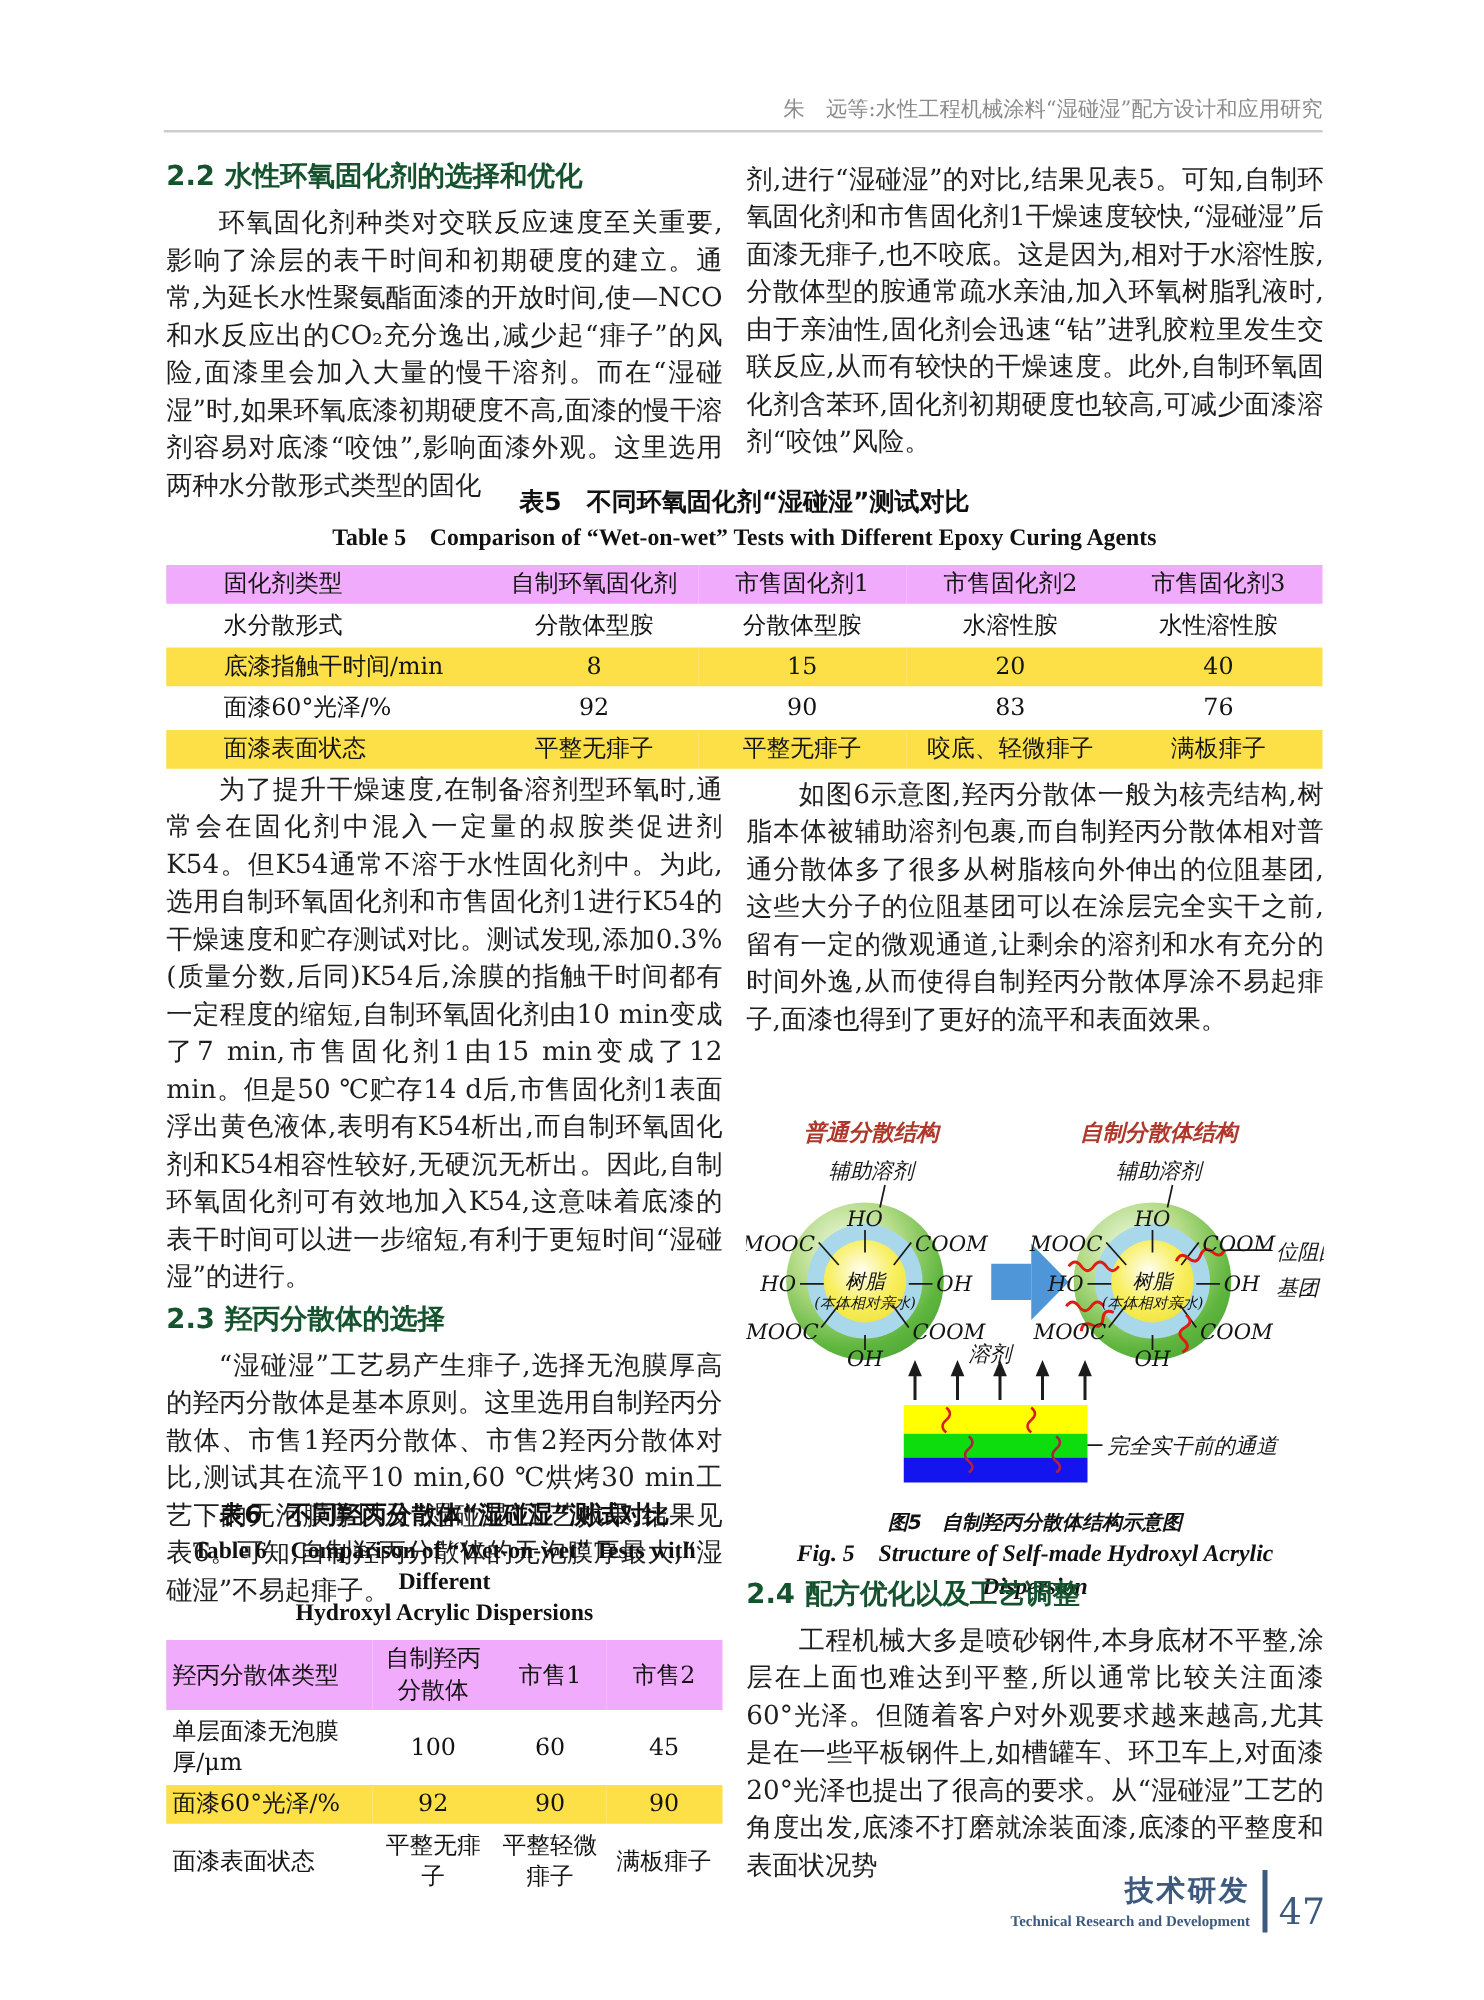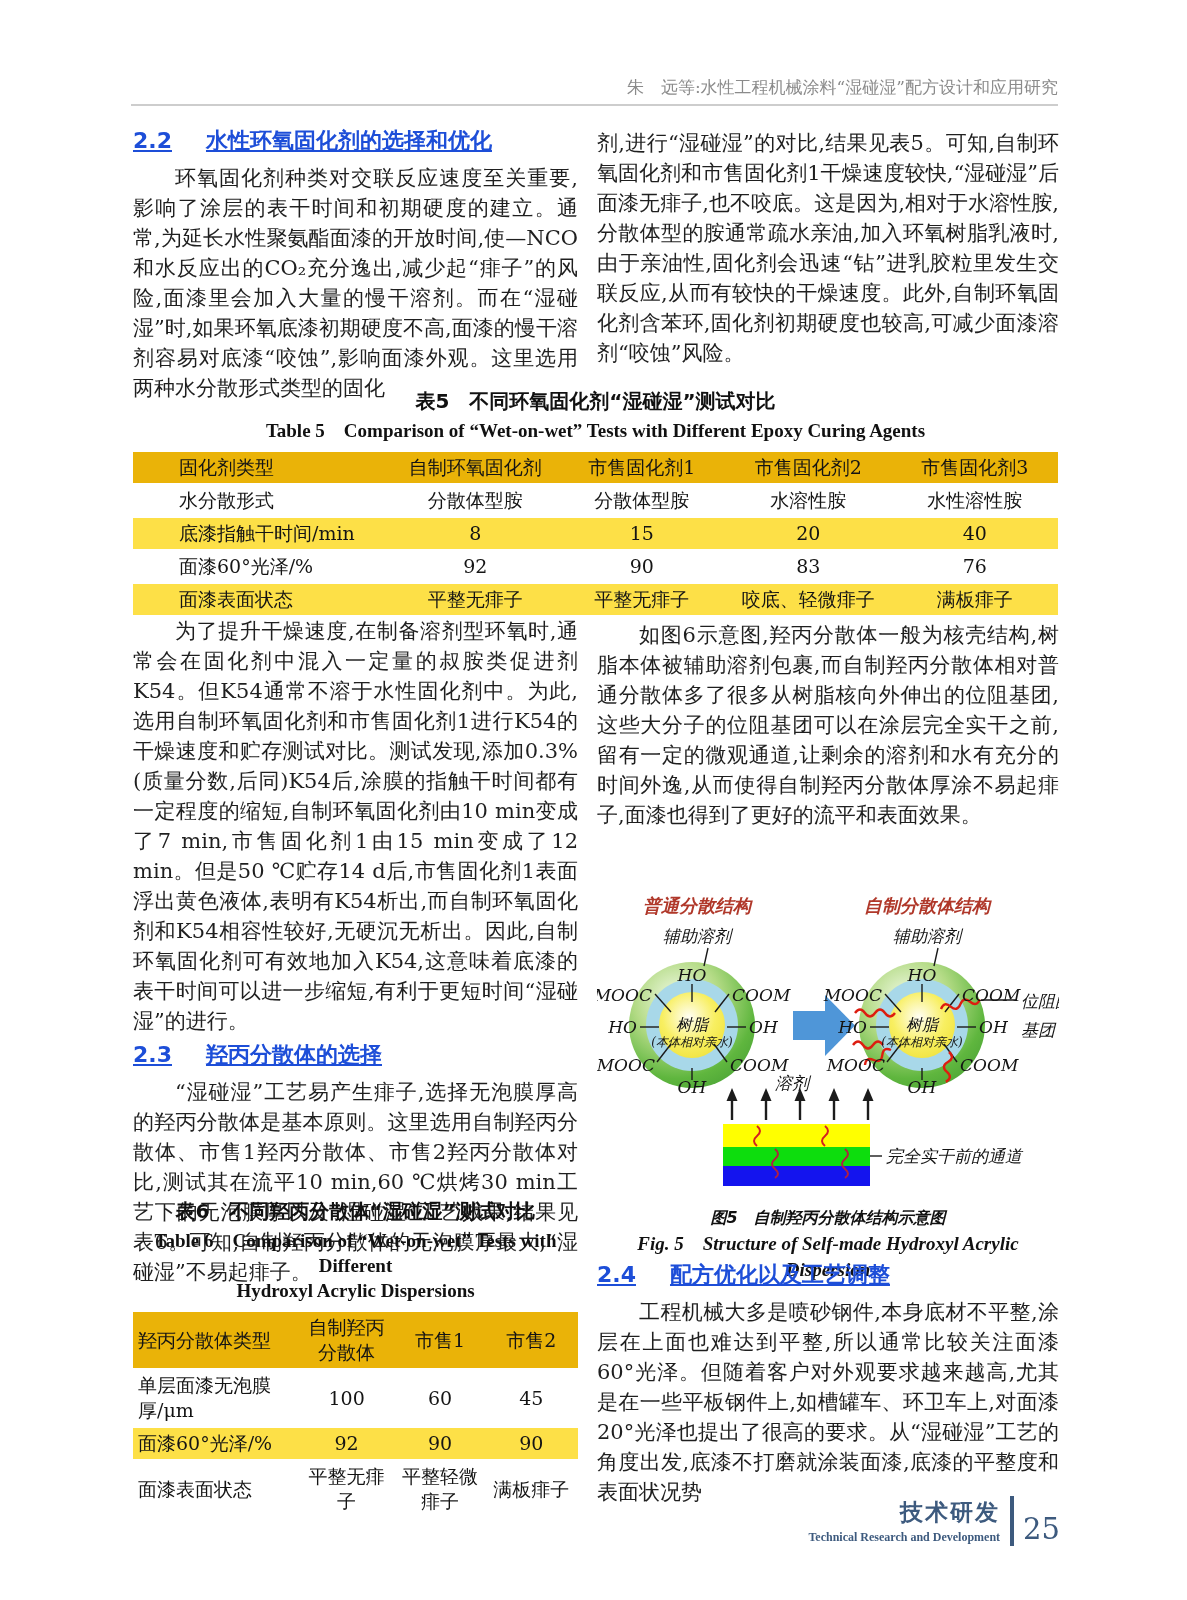--- a/index.html
+++ b/index.html
@@ -13,35 +13,35 @@
   .block { position:absolute; }
   #b-s22    { left:133px; top:126px;  width:445px; }
   #b-rtop   { left:597px; top:128px;  width:462px; }
   #b-table5 { left:133px; top:388px;  width:925px; }
   #b-lmid   { left:133px; top:616px;  width:445px; }
   #b-table6 { left:133px; top:1198px; width:445px; }
   #b-rmid   { left:597px; top:620px;  width:462px; }
   #b-fig    { left:597px; top:892px;  width:462px;font-style:italic; }
   #b-s24    { left:597px; top:1260px; width:462px; }
 
-  .sec-heading { display:flex; gap:34px; align-items:baseline; margin:0 0 7px 0;
-                 font-family:"DejaVu Sans", sans-serif; font-weight:bold; font-size:22px; color:#1d4ed8;text-decoration:underline; }
+  .sec-heading { display:flex; gap:8px; align-items:baseline; margin:0 0 7px 0;
+                 font-family:"DejaVu Sans", sans-serif; font-weight:bold; font-size:22px; color:#14532d; }
   .body-par { margin:0; font-size:21px; line-height:30px; text-align:justify; }
   .indent { text-indent:2em; }
 
   .tbl-cap-zh { text-align:center; font-family:"DejaVu Sans", sans-serif; font-weight:bold;
                 font-size:20px; color:#111; margin:0 0 3px 0; }
   .tbl-cap-en { text-align:center; font-family:"Liberation Serif", serif; font-weight:bold;
                 font-size:19px; color:#111; margin:0; line-height:25px; }
   table.data { width:100%; border-collapse:separate; border-spacing:0 2px; margin-top:7px;
                font-family:"DejaVu Serif", serif; font-size:19px; color:#141414; }
   table.data td { text-align:center; padding:3px 2px; line-height:25px; }
   #b-table5 td.lbl { text-align:left; padding-left:46px; }
   #b-table6 td.lbl { text-align:left; padding-left:5px; }
-  tr.hdr td    { background:#eab308; }
+  tr.hdr td    { background:#f0abfc; }
   tr.stripe td { background:#fde047; }
 
   .fig-cap-zh { text-align:center; font-family:"DejaVu Sans", sans-serif; font-weight:bold;
                 font-size:16px; margin:14px 0 2px 0; color:#111; }
   .fig-cap-en { text-align:center; font-family:"Liberation Serif", serif; font-weight:bold;
                 font-size:19px; line-height:26px; color:#111; }
 
   svg text { font-family:"DejaVu Serif", serif; fill:#141414; }
   .fig-title { font-family:"DejaVu Sans", sans-serif; font-weight:bold; font-size:18px; fill:#b0382a; }
 
@@ -297,16 +297,16 @@
     </div>
     <p class="body-par indent">工程机械大多是喷砂钢件,本身底材不平整,涂层在上面也难达到平整,所以通常比较关注面漆60°光泽。但随着客户对外观要求越来越高,尤其是在一些平板钢件上,如槽罐车、环卫车上,对面漆20°光泽也提出了很高的要求。从“湿碰湿”工艺的角度出发,底漆不打磨就涂装面漆,底漆的平整度和表面状况势</p>
   </div>
 
   <div class="footer">
     <div class="footer-text">
       <div class="footer-zh">技术研发</div>
       <div class="footer-en">Technical Research and Development</div>
     </div>
     <div class="footer-bar"></div>
-    <div class="footer-page">25</div>
+    <div class="footer-page">47</div>
   </div>
 
 </div>
 
 </body></html>

